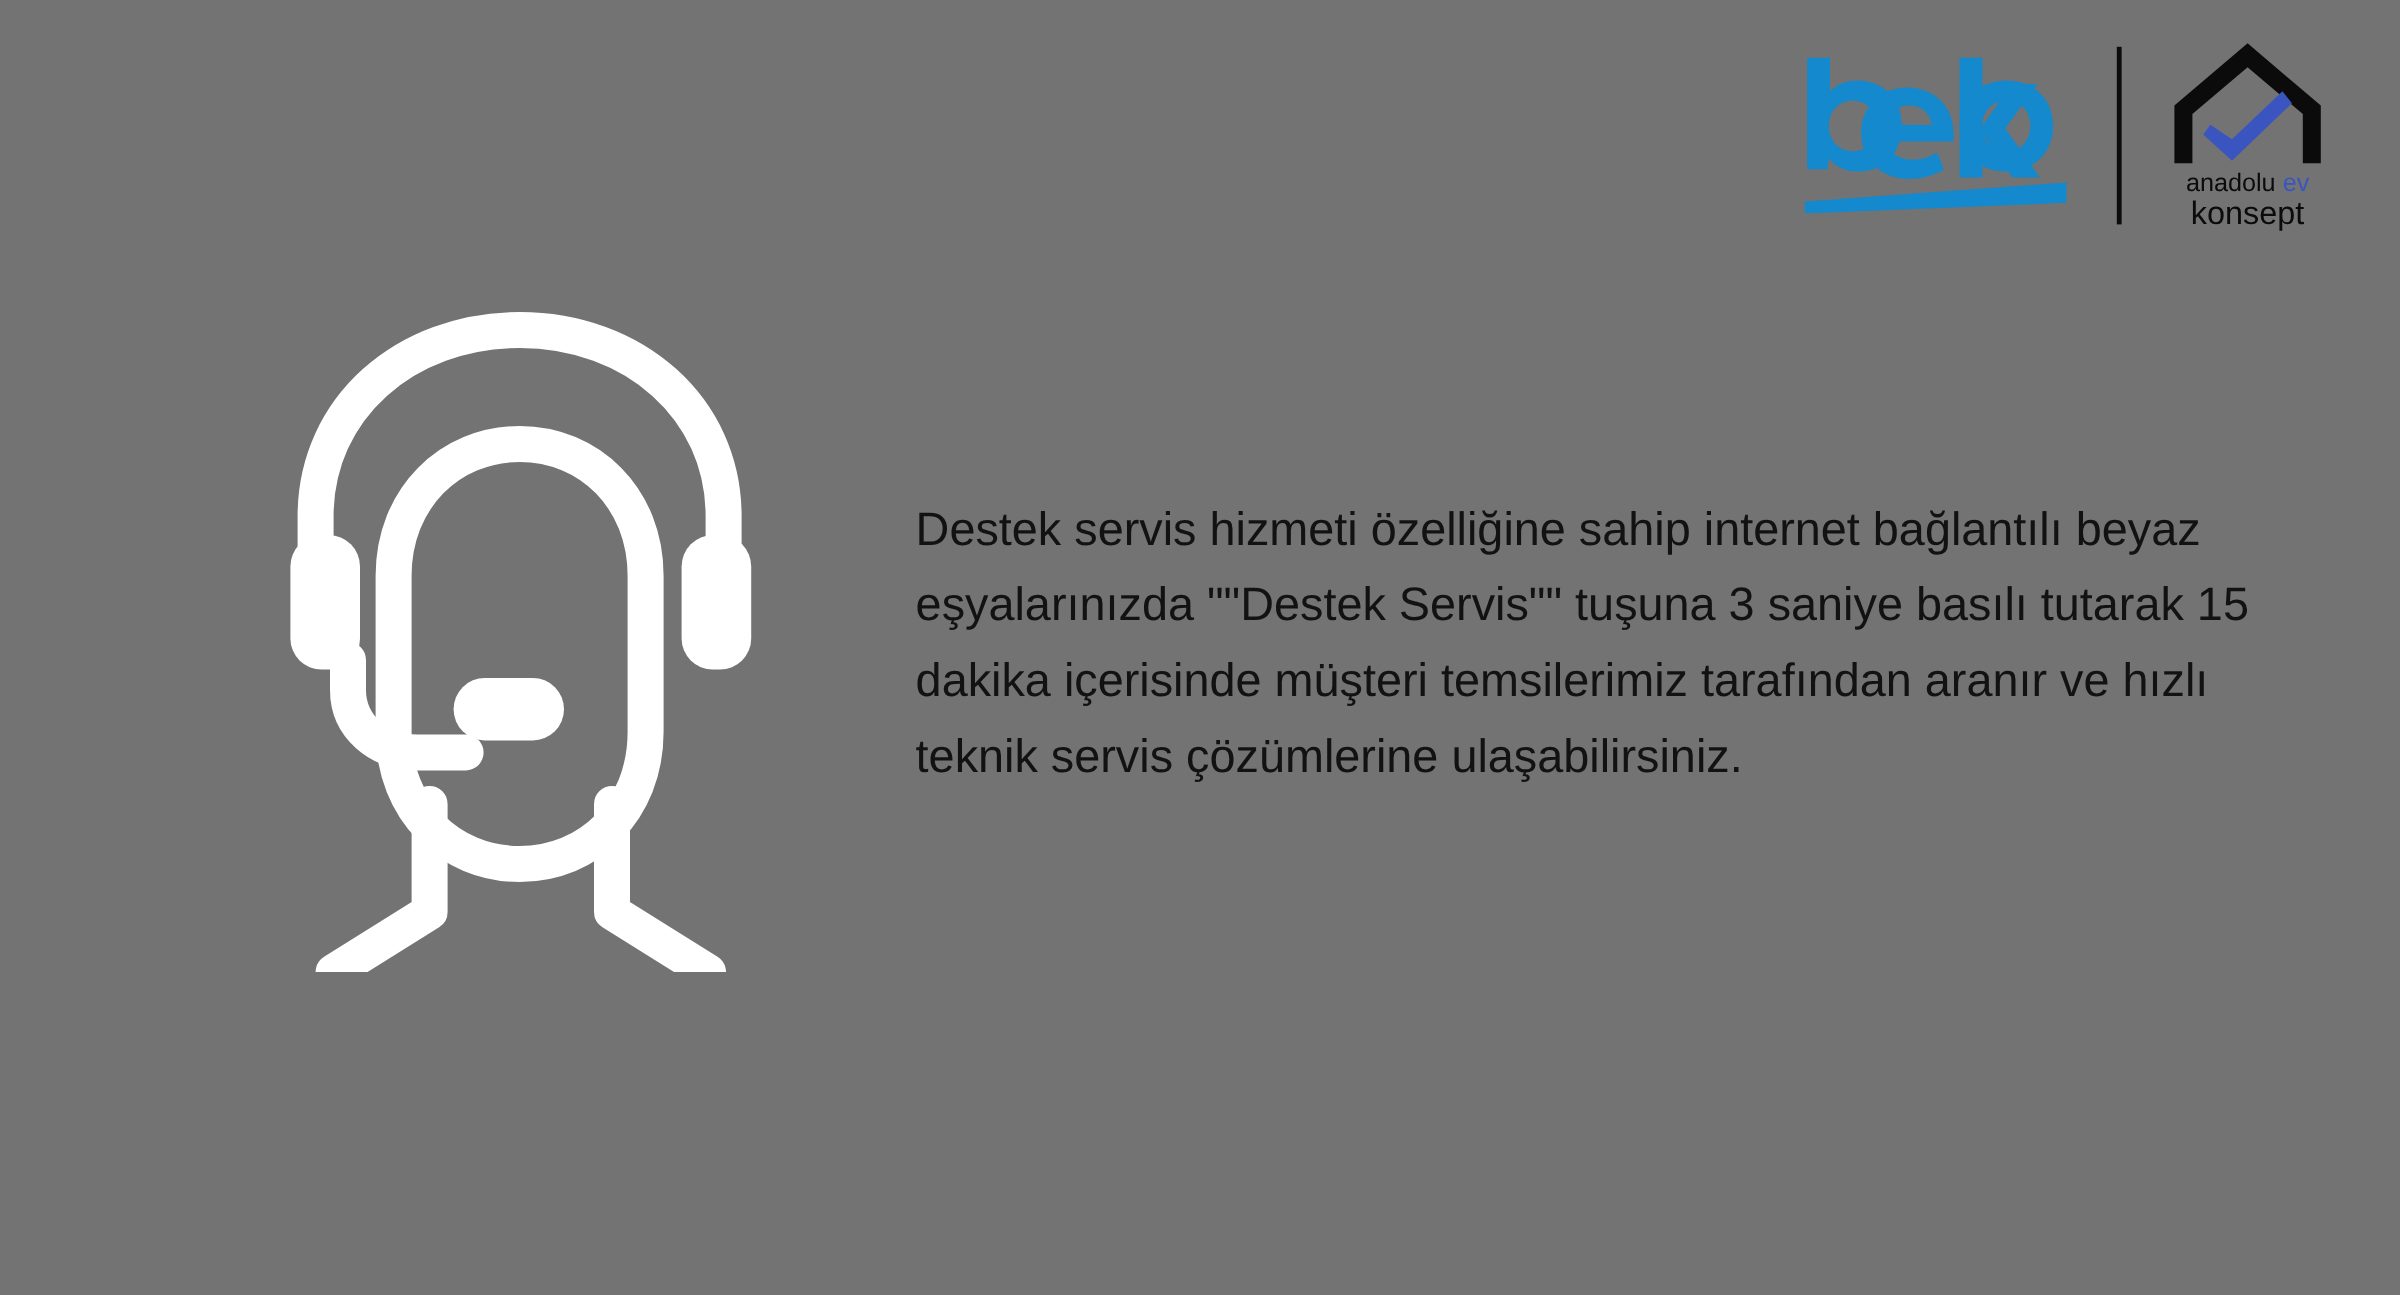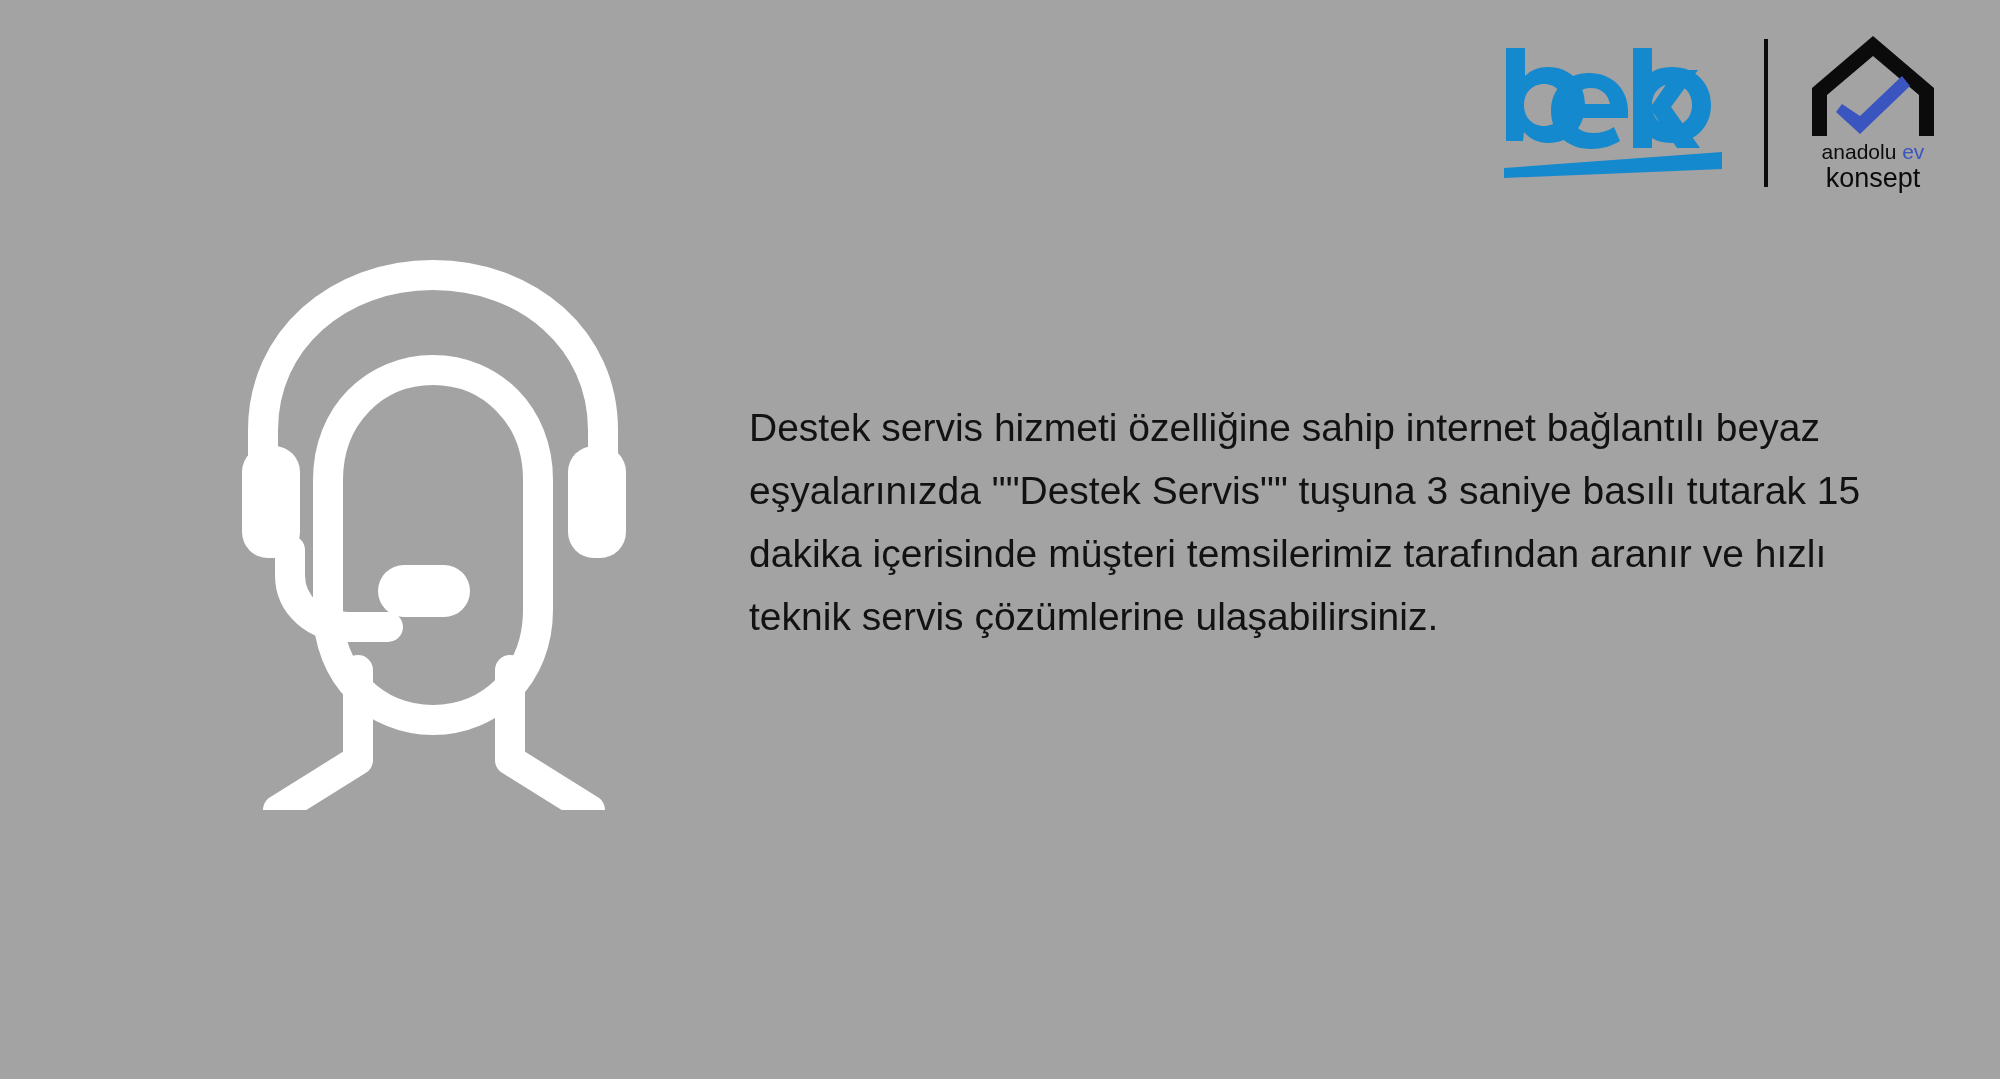--- a/index.html
+++ b/index.html
@@ -86,28 +86,28 @@
     margin: 0 0 18px 0;
     white-space: nowrap;
   }
 
   .body-copy {
     font-family: "Liberation Sans", sans-serif;
     font-size: 39px;
     line-height: 63px;
     font-weight: 400;
     color: #121212;
-    margin: 4px;
+    margin: 18px;
     max-width: 1178px;
   }
 </style>
 </head>
 <body>
 
-<div id="page" style="background: #a3a3a3;">
+<div id="page" style="background: #737373;">
 
   <div class="logo-bar">
 
     <svg class="beko-logo" viewBox="0 0 222 130" aria-hidden="true">
       <g fill="#1489ce">
 
         <path d="M4 0 h19 v28 c6,-6 14,-9 23,-9 c22,0 37,16 37,38 c0,22 -15,38 -37,38 c-10,0 -18,-4 -24,-11 l-1,9 h-17 z
                  M42 36 c-12,0 -20,9 -20,21 c0,12 8,21 20,21 c12,0 20,-9 20,-21 c0,-12 -8,-21 -20,-21 z"></path>
 
         <path d="M126 70 h-56 c2,9 10,15 21,15 c8,0 15,-2 21,-6 l6,14 c-8,5 -18,8 -29,8 c-24,0 -40,-16 -40,-38

